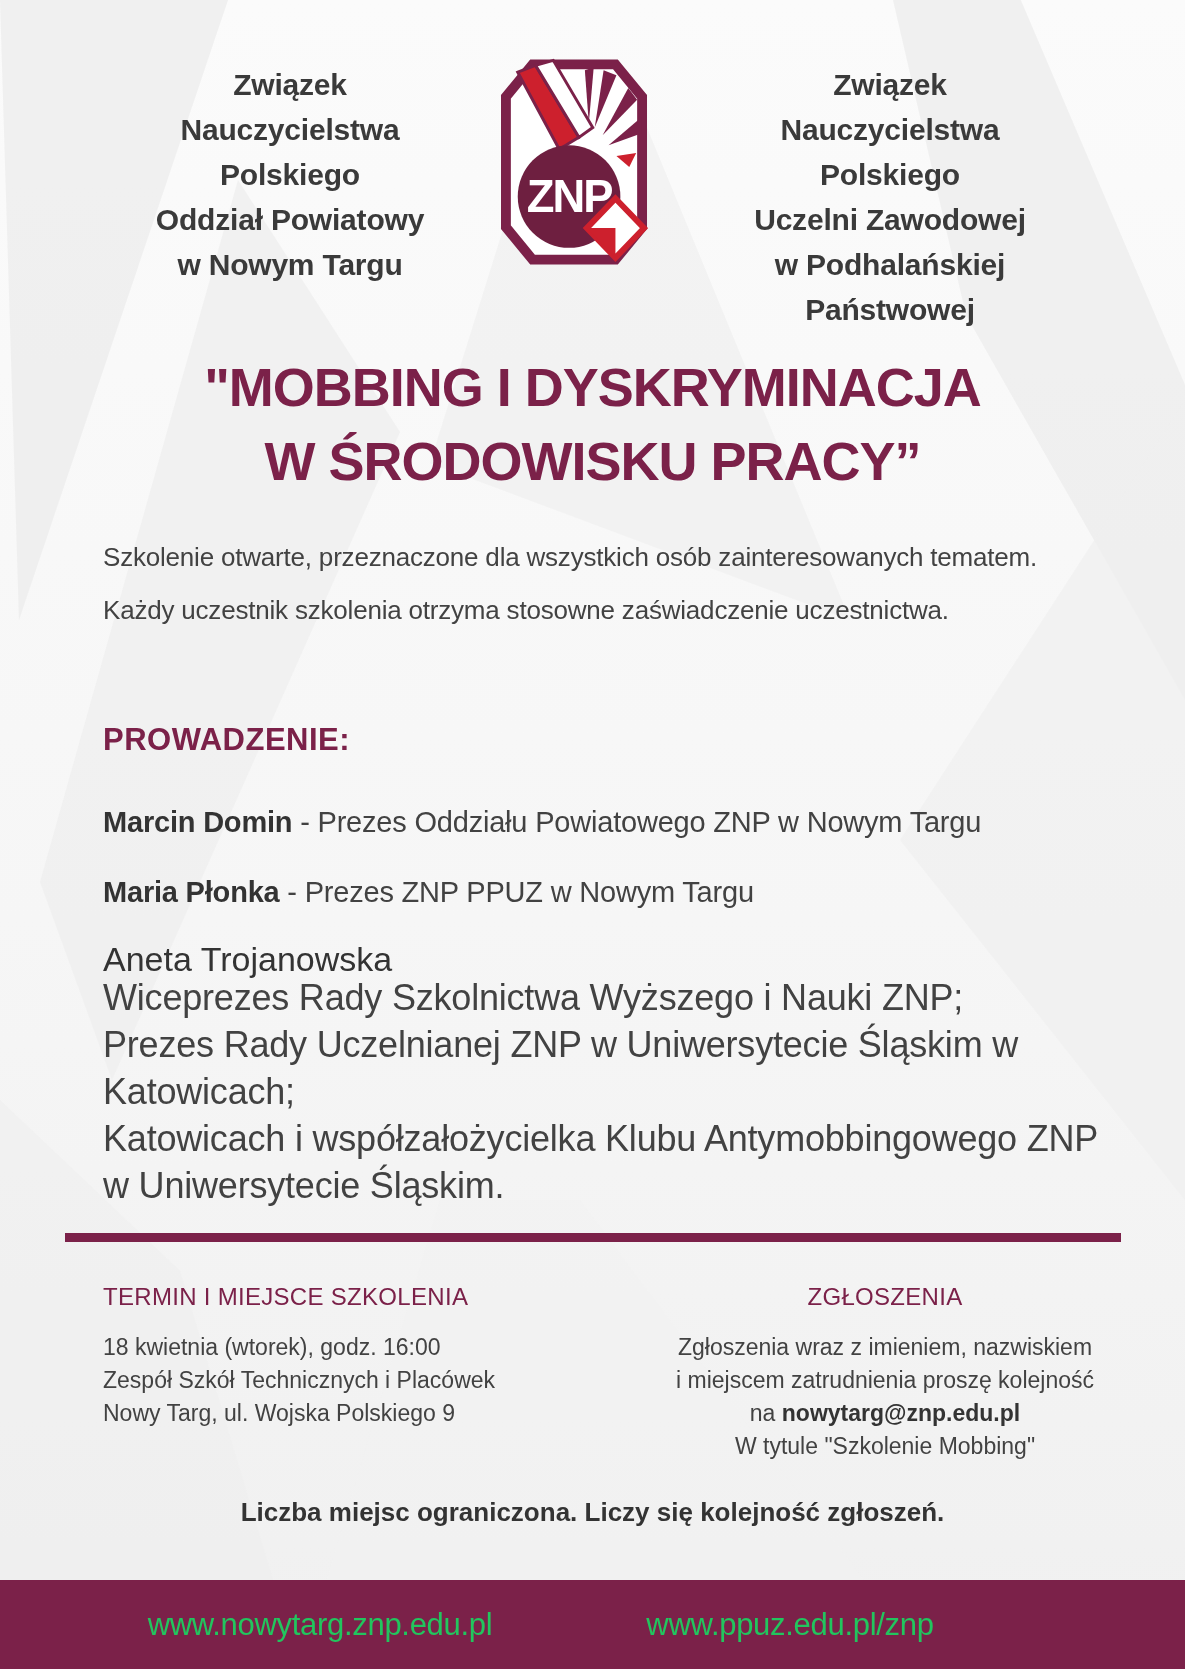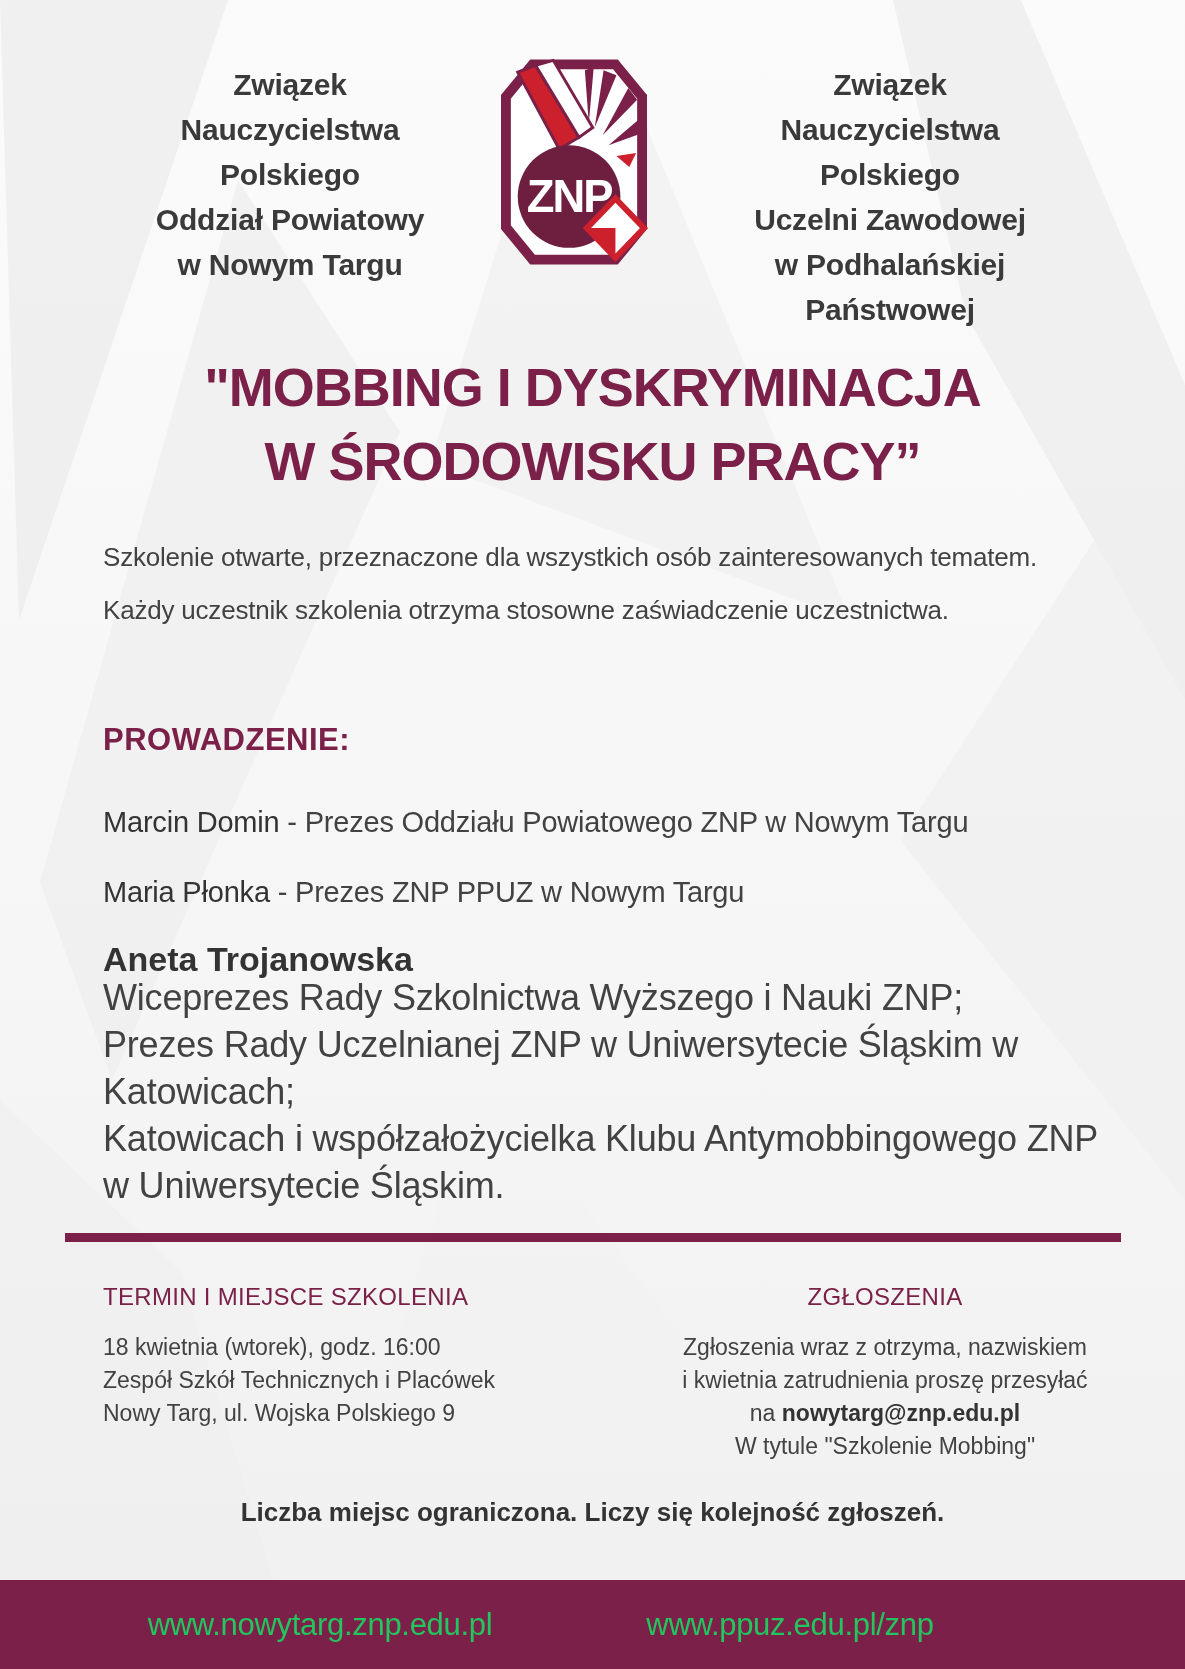--- a/index.html
+++ b/index.html
@@ -32,24 +32,24 @@
   
   .title{position:absolute;left:0;top:350px;width:1185px;text-align:center;
     color:#7b2149;font-weight:bold;font-size:54px;line-height:74px;letter-spacing:-1px;}
 
   
   .intro{position:absolute;left:103px;top:531px;font-size:26px;line-height:53px;color:#424242;letter-spacing:-0.2px;}
 
   
   .speakers-heading{position:absolute;left:103px;top:722px;color:#7b2149;font-weight:bold;font-size:31px;letter-spacing:.5px;}
   .speaker{position:absolute;left:103px;font-size:29px;color:#424242;letter-spacing:-0.2px;}
-  .speaker .sp-name{font-weight:normal;color:#333;}
+  .speaker .sp-name{font-weight:bold;color:#333;}
   .speaker-1{top:806px;}
   .speaker-2{top:876px;}
-  .featured-name{position:absolute;left:103px;top:940px;font-size:34px;font-weight:bold;color:#333;}
+  .featured-name{position:absolute;left:103px;top:940px;font-size:34px;font-weight:normal;color:#333;}
   .featured-lines{position:absolute;left:103px;top:974px;font-size:36px;line-height:47px;color:#424242;letter-spacing:-0.2px;}
 
   
   .divider{position:absolute;left:65px;top:1233px;width:1056px;height:9px;background:#7b2149;}
 
   
   .detail-col{position:absolute;top:1283px;}
   .venue-col{left:103px;width:470px;}
   .reg-col{left:640px;width:490px;text-align:center;}
   .detail-heading{color:#7b2149;font-weight:normal;font-size:24px;letter-spacing:.3px;}
@@ -153,22 +153,22 @@
     <div class="detail-body">
       <div>18 kwietnia (wtorek), godz. 16:00</div>
       <div>Zespół Szkół Technicznych i Placówek</div>
       <div>Nowy Targ, ul. Wojska Polskiego 9</div>
     </div>
   </div>
 
   <div class="detail-col reg-col">
     <div class="detail-heading">ZGŁOSZENIA</div>
     <div class="detail-body">
-      <div>Zgłoszenia wraz z otrzyma, nazwiskiem</div>
-      <div>i kwietnia zatrudnienia proszę przesyłać</div>
+      <div>Zgłoszenia wraz z imieniem, nazwiskiem</div>
+      <div>i miejscem zatrudnienia proszę kolejność</div>
       <div><span>na </span><span class="email">nowytarg@znp.edu.pl</span></div>
       <div>W tytule "Szkolenie Mobbing"</div>
     </div>
   </div>
 
   <div class="note">Liczba miejsc ograniczona. Liczy się kolejność zgłoszeń.</div>
 
   <div class="footer">
     <span class="url url-left">www.nowytarg.znp.edu.pl</span>
     <span class="url url-right">www.ppuz.edu.pl/znp</span>

